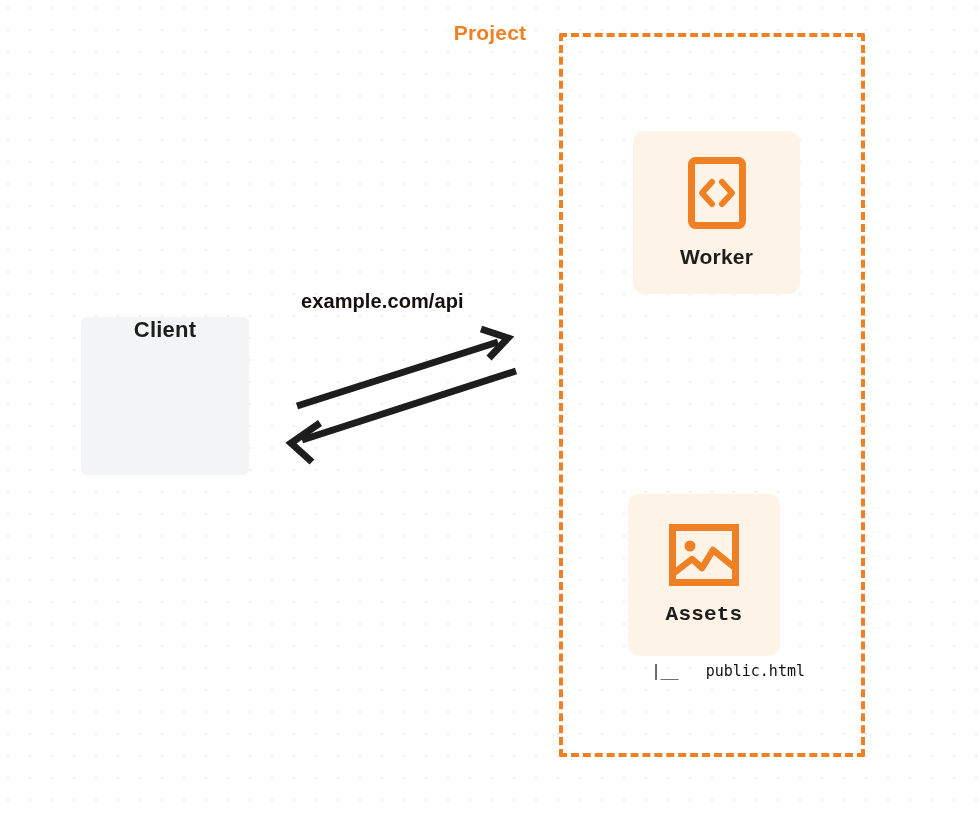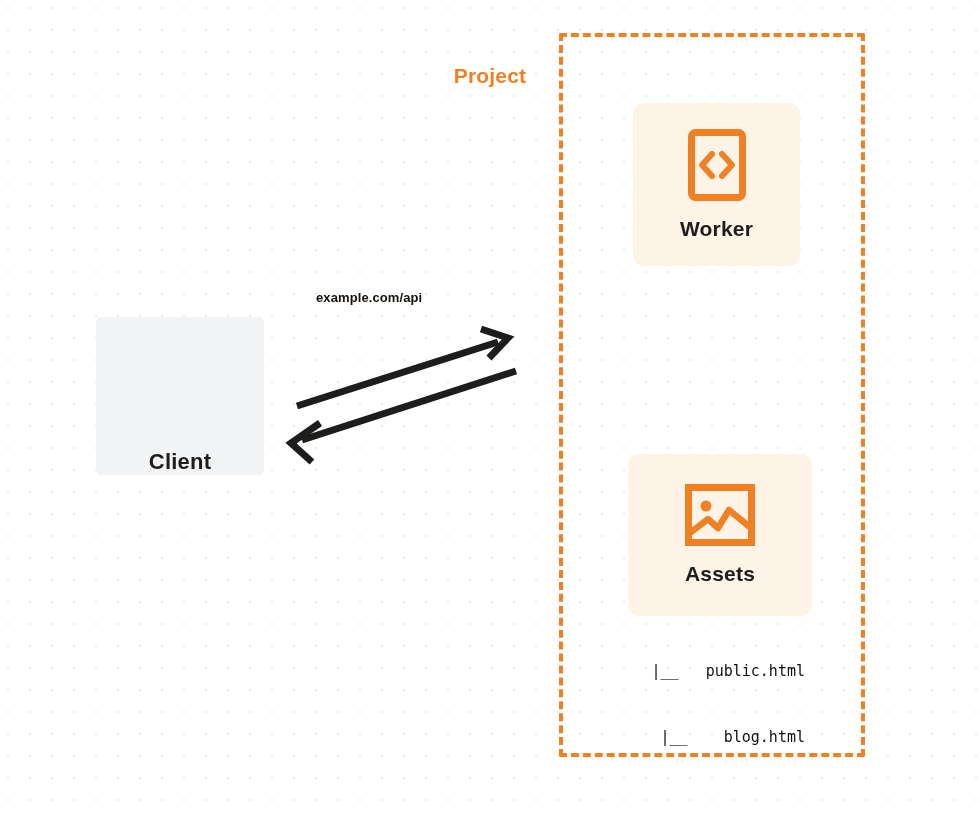--- a/index.html
+++ b/index.html
@@ -21,51 +21,51 @@
     height: 818px;
     background-color: #ffffff;
     background-image: radial-gradient(circle at 1px 1px, #e9eaec 1.1px, transparent 1.2px);
     background-size: 22px 22px;
     background-position: 7px 7px;
   }
 
   
   #client-box {
     position: absolute;
-    left: 96px;
+    left: 81px;
     top: 317px;
     width: 168px;
     height: 158px;
     background: #f3f4f6;
     border-radius: 6px;
     display: flex;
-    align-items: flex-end;
+    align-items: flex-start;
     justify-content: center;
   }
   #client-box .box-label {
     font-size: 22px;
     font-weight: bold;
     color: #1d1d1b;
     letter-spacing: 0.2px;
   }
 
   
   #arrows {
     position: absolute;
     left: 0;
     top: 0;
     width: 980px;
     height: 818px;
     pointer-events: none;
   }
   #request-label {
     position: absolute;
-    left: 316px;
+    left: 301px;
     top: 290px;
-    font-size: 13px;
+    font-size: 20px;
     font-weight: bold;
     color: #14100c;
     letter-spacing: 0.1px;
     white-space: nowrap;
   }
 
   
   #project-container {
     position: absolute;
     left: 559px;
@@ -81,44 +81,45 @@
     left: 50%;
     top: 33px;
     transform: translate(-50%, -50%);
     background: #ffffff;
     padding: 0 6px;
     font-size: 21px;
     font-weight: bold;
     color: #ef8023;
     letter-spacing: 0.2px;
     white-space: nowrap;
-    margin-top: 43px;
   }
 
   
   .service-card {
     position: absolute;
     background: #fdf3e7;
     border-radius: 11px;
     display: flex;
     flex-direction: column;
     align-items: center;
     justify-content: center;
+    margin-top: 28px;
   }
   #worker-card {
     left: 633px;
     top: 103px;
     width: 167px;
     height: 163px;
   }
   #assets-card {
     left: 628px;
-    top: 454px;
-    width: 184px;
+    top: 466px;
+    width: 152px;
     height: 162px;
+    font-family: Liberation Mono, monospace;
   }
   .service-card .card-icon {
     display: block;
     margin-bottom: 12px;
   }
   .service-card .card-label {
     font-size: 21px;
     font-weight: bold;
     color: #1d1d1b;
     letter-spacing: 0.2px;
@@ -186,17 +187,16 @@
         <rect x="3.5" y="3.5" width="63" height="55" fill="none" stroke="#ef8023" stroke-width="7"></rect>
         <circle cx="21" cy="22" r="5.5" fill="#ef8023"></circle>
         <polyline points="5,49 23,35 33,44 44,26 66,44" fill="none" stroke="#ef8023" stroke-width="6.5" stroke-linecap="round" stroke-linejoin="round"></polyline>
       </svg>
     </span>
     <span class="card-label">Assets</span>
   </div>
 
   <div id="file-tree">
     <span class="tree-row">     |__   public.html</span>
-    <span class="tree-row">     |__    blog.html</span>
     
   </div>
 
 </div>
 
 </body></html>

